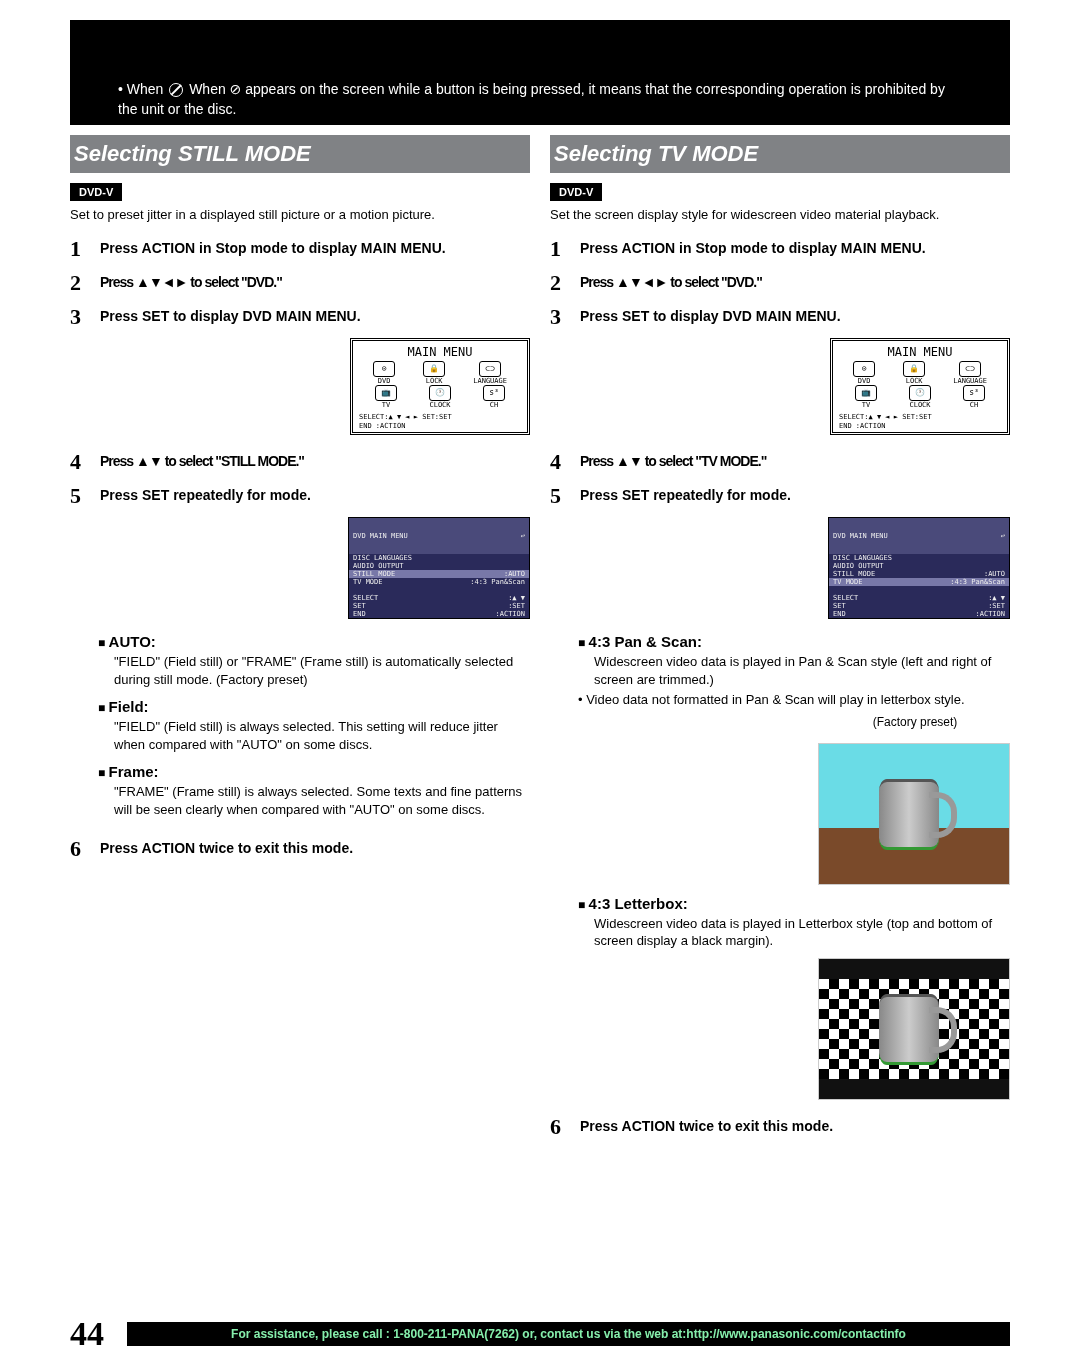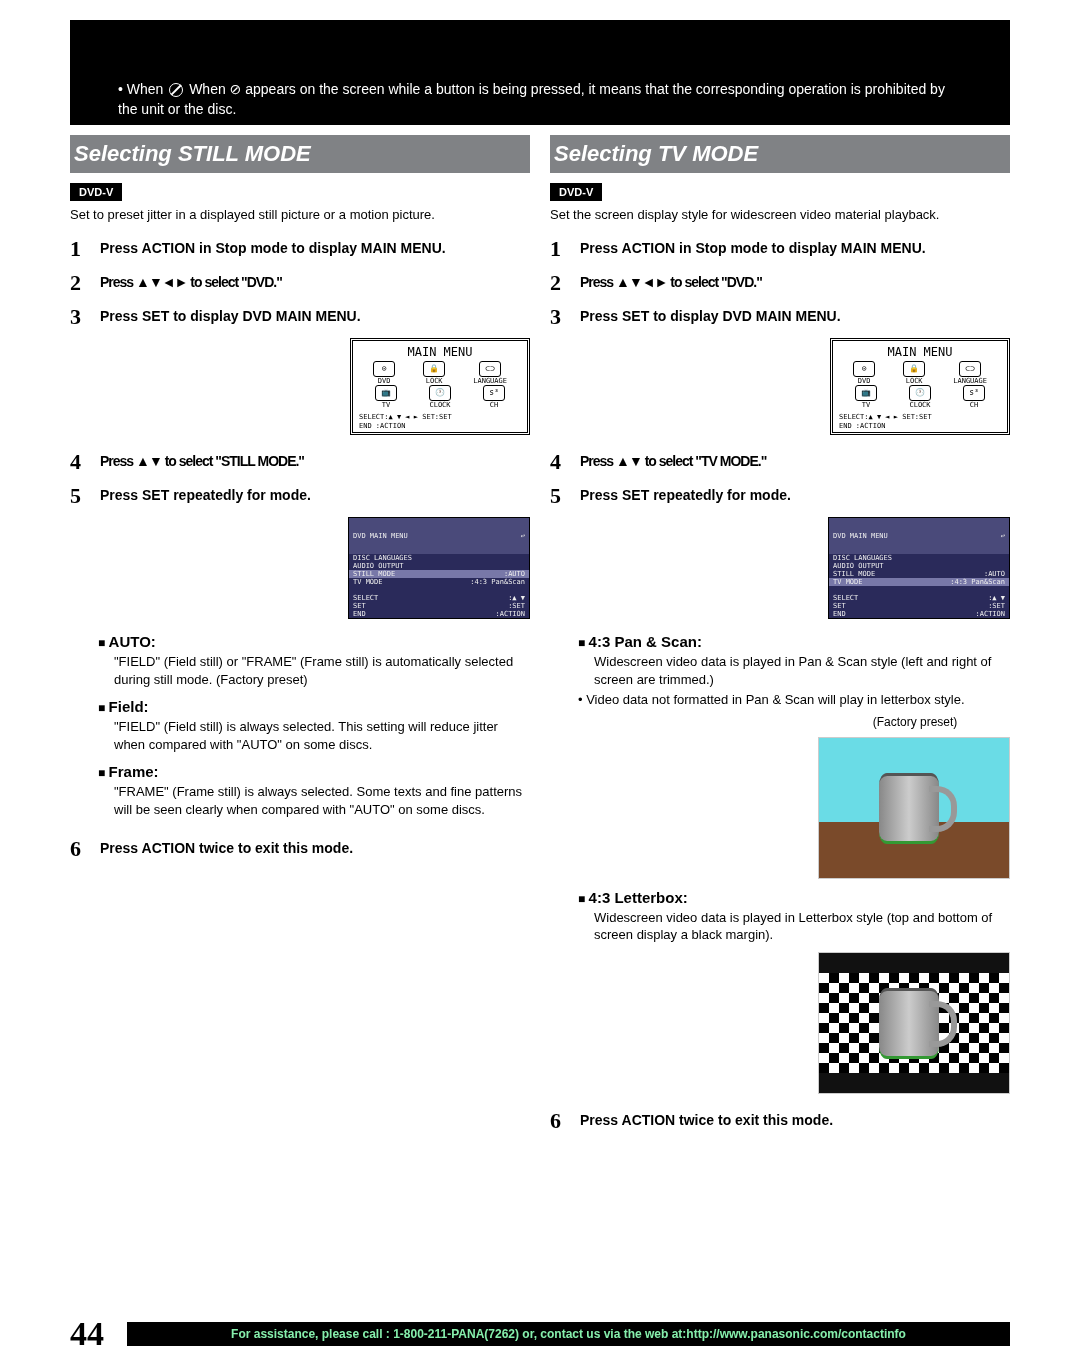--- a/index.html
+++ b/index.html
@@ -34,21 +34,21 @@
 .opt-body{font-size:13px;margin:3px 0 0 16px;line-height:1.35}
 .bullet{margin-left:0}
 .bullet::before{content:"• "}
 .figure{width:190px;height:140px;margin:8px 0 8px auto;border:1px solid #ccc;position:relative;display:flex;align-items:center;justify-content:center}
 .fig-panscan{background:linear-gradient(180deg,#6adce6 60%,#7a4a2a 60%)}
 .fig-letterbox{background:#111}
 .fig-letterbox::before{content:"";position:absolute;left:0;right:0;top:20px;bottom:20px;background:repeating-conic-gradient(#000 0 25%,#fff 0 50%) 0 0/20px 20px}
 .mug{width:90px;height:80px;position:relative}
 .mug-body{position:absolute;left:10px;top:5px;width:60px;height:65px;background:linear-gradient(90deg,#888,#ccc,#888);border-radius:8px/12px;border-top:3px solid #555;border-bottom:3px solid #393}
 .mug-handle{position:absolute;right:2px;top:18px;width:22px;height:34px;border:6px solid #999;border-left:none;border-radius:0 20px 20px 0}
-.fp{font-size:12px;text-align:center;margin:4px 0 8px auto;width:190px}
+.fp{font-size:12px;text-align:center;margin:4px 0 14px auto;width:190px}
 .footer{position:absolute;left:70px;right:70px;bottom:30px;display:flex;align-items:center;gap:23px}
 .pgnum{font-weight:bold;font-size:34px;font-family:"Times New Roman",serif}
 .fbar{flex:1;background:#000;color:#86efac;font-weight:bold;font-size:12px;text-align:center;padding:5px 8px}
 </style>
 </head>
 <body>
 
 <div class="page">
 
 <div class="top-black">

